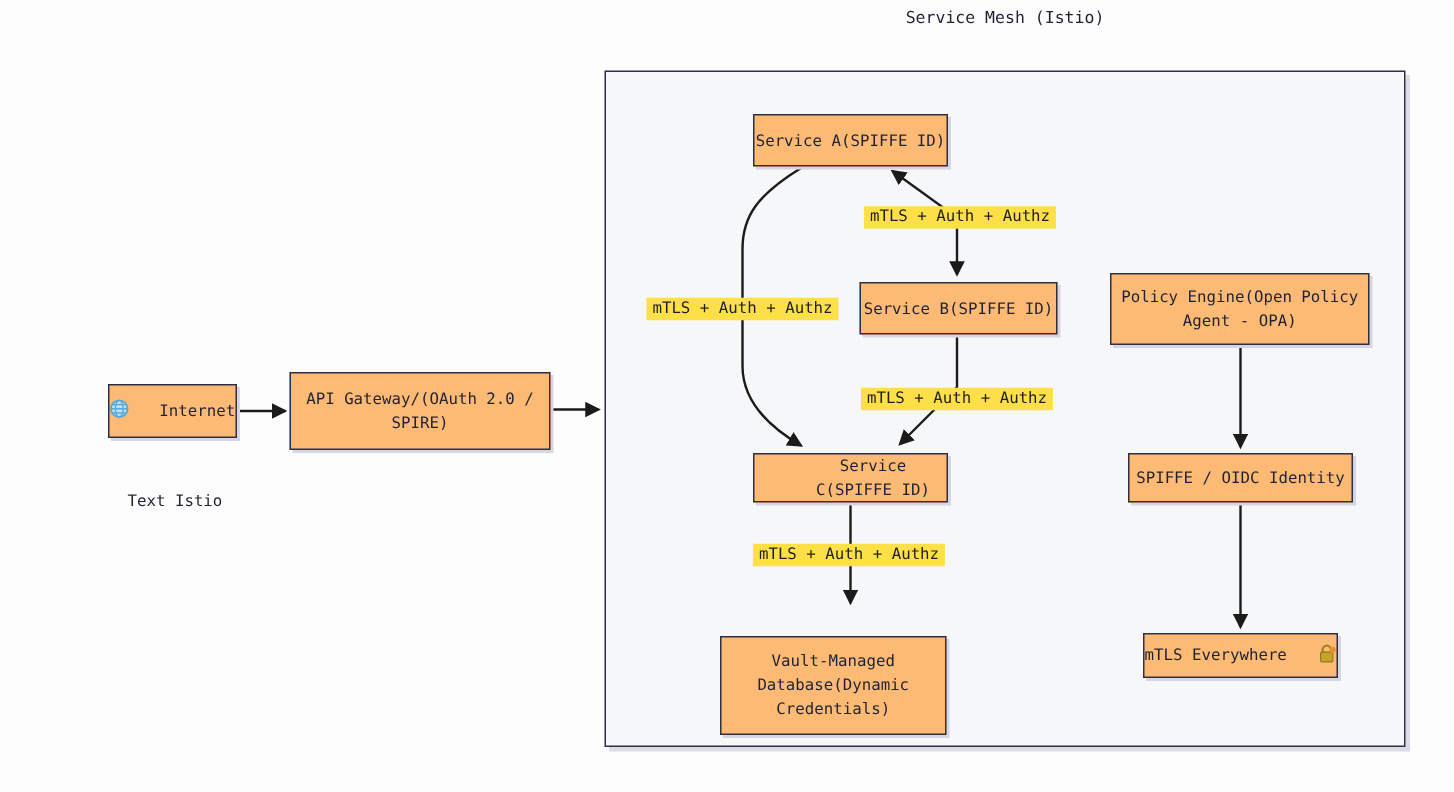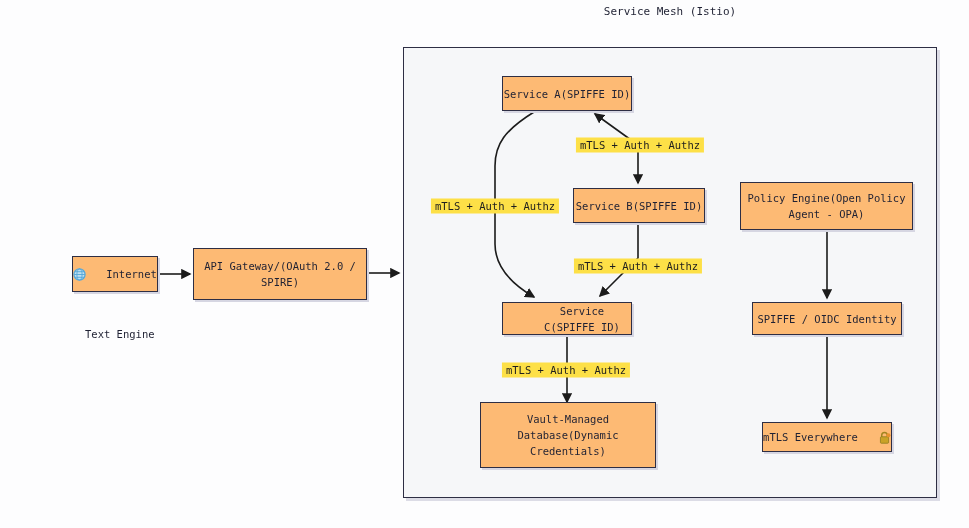--- a/index.html
+++ b/index.html
@@ -20,21 +20,21 @@
     box-shadow: 2px 2px 0 #d6d6e2;
     display: flex;
     flex-direction: column;
     align-items: center;
     justify-content: center;
     text-align: center;
     font-size: 10.5px;
     line-height: 16px;
     z-index: 3;
   }
-  .node .row { display: flex; align-items: center; gap: 20px; }
+  .node .row { display: flex; gap: 20px; }
 
   .mesh-container {
     position: absolute;
     box-sizing: border-box;
     left: 403px; top: 47px; width: 534px; height: 451px;
     background: #f6f7f9;
     border: 1.5px solid #2e2e44;
     box-shadow: 3px 3px 0 #dcdce6;
     z-index: 1;
   }
@@ -115,35 +115,35 @@
       </span>
       <span>Internet</span>
     </div>
   </div>
 
   <div class="node" style="left:193px; top:248px; width:174px; height:52px;">
     <div>API Gateway/(OAuth 2.0 /</div>
     <div>SPIRE)</div>
   </div>
 
-  <div class="caption">Text Engine</div>
+  <div class="caption">Text Istio</div>
 
   <div class="node" style="left:502px; top:76px; width:130px; height:35px;">
     <div>Service A(SPIFFE ID)</div>
   </div>
 
   <div class="node" style="left:573px; top:188px; width:132px; height:35px;">
     <div>Service B(SPIFFE ID)</div>
   </div>
 
   <div class="node" style="left:502px; top:302px; width:130px; height:33px;padding-left:30px;">
     <div>Service C(SPIFFE ID)</div>
   </div>
 
-  <div class="node" style="left:480px; top:402px; width:176px; height:66px;">
+  <div class="node" style="left:480px; top:424px; width:151px; height:66px;">
     <div>Vault-Managed</div>
     <div>Database(Dynamic</div>
     <div>Credentials)</div>
   </div>
 
   <div class="node" style="left:740px; top:182px; width:173px; height:48px;">
     <div>Policy Engine(Open Policy</div>
     <div>Agent - OPA)</div>
   </div>
 

